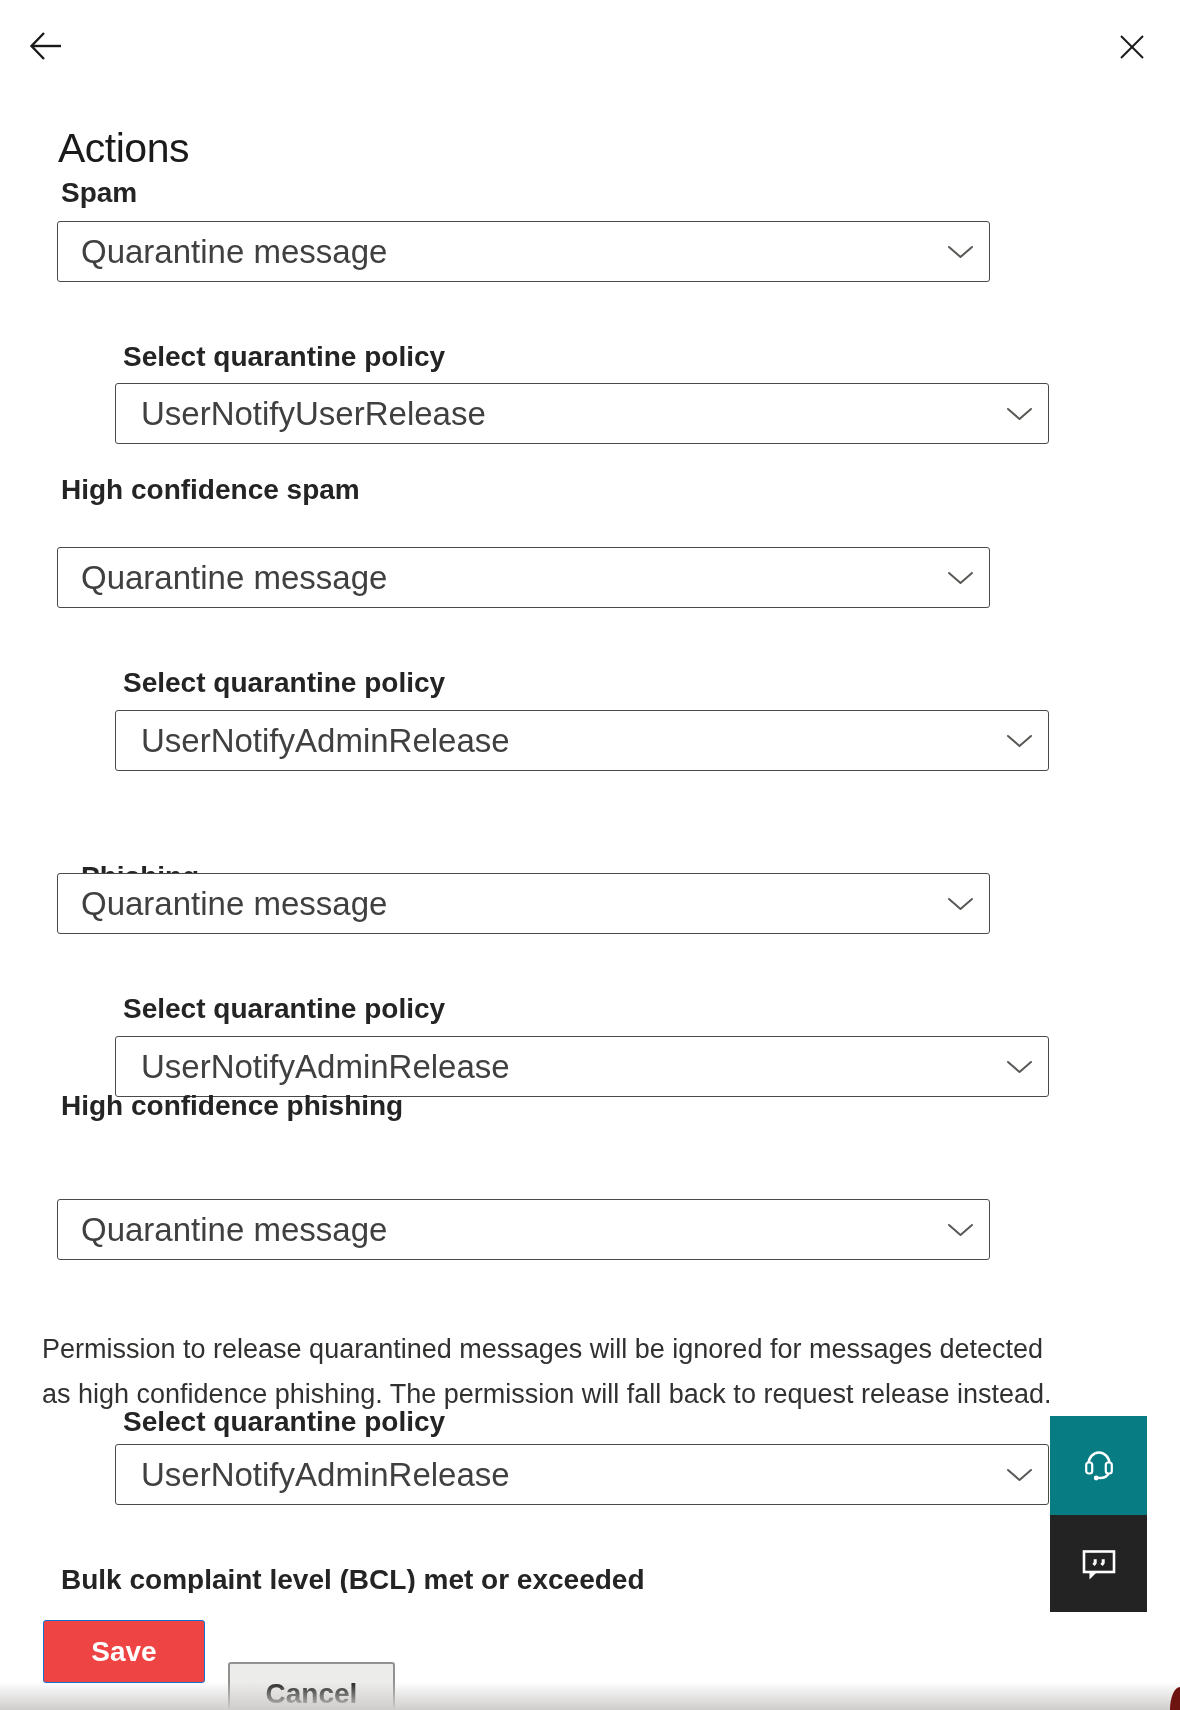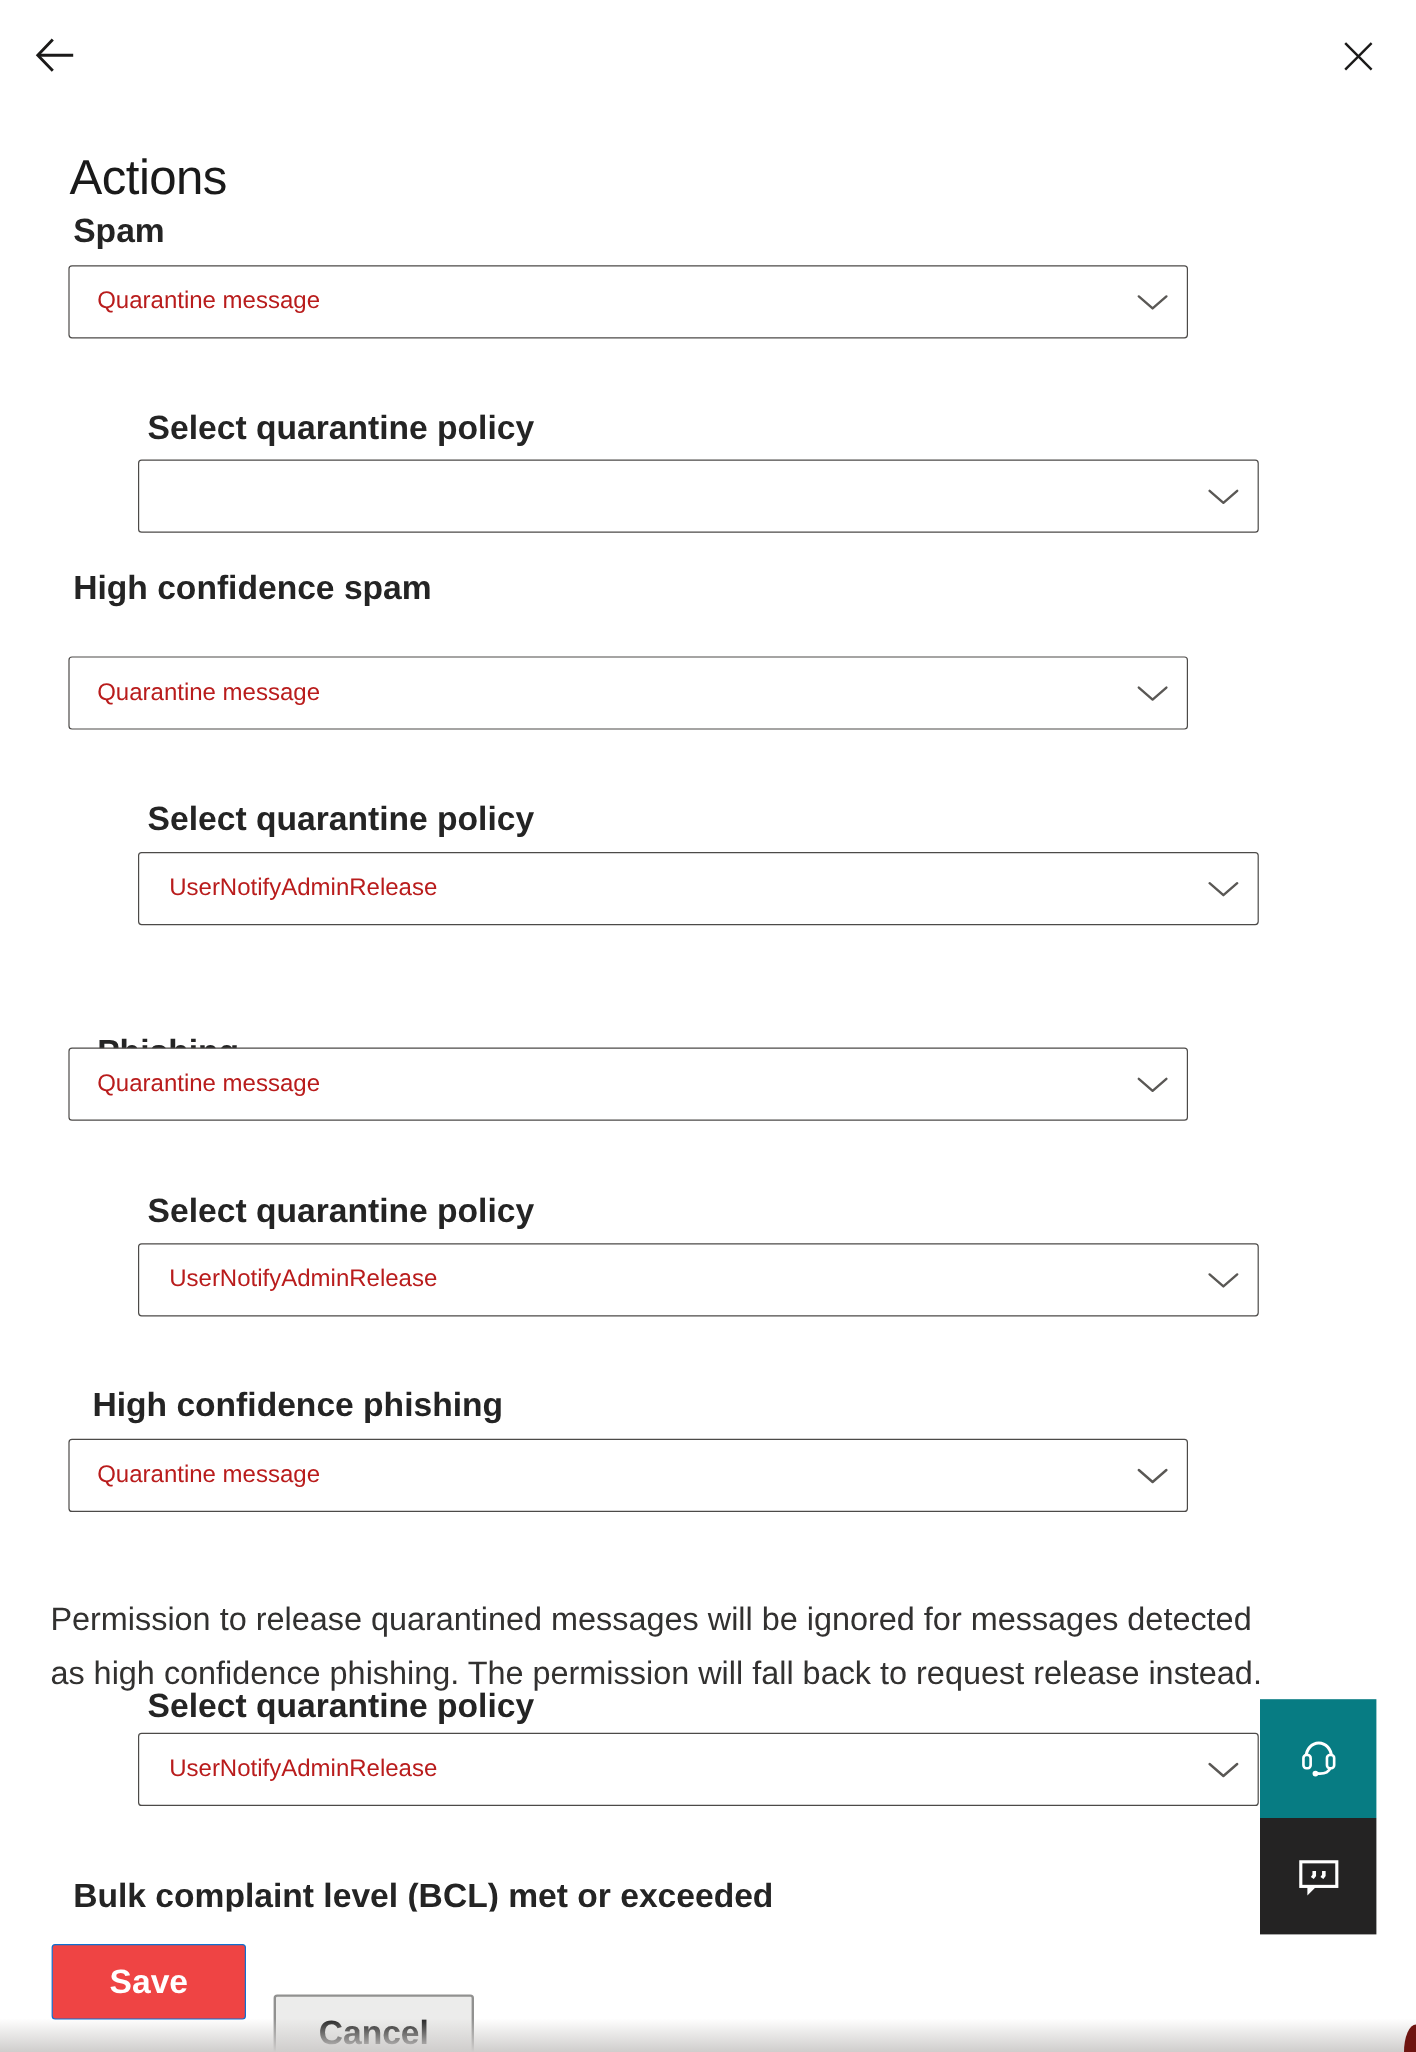--- a/index.html
+++ b/index.html
@@ -17,21 +17,21 @@
   .field-label{
     position:absolute;
     font-size:28px;font-weight:600;color:#242424;white-space:nowrap;
   }
   .select-box{
     position:absolute;height:61px;box-sizing:border-box;
     border:1.6px solid #4c4a48;border-radius:3px;background:#fff;
     display:flex;align-items:center;padding-left:23px;cursor:pointer;
   }
   .select-box.indent{padding-left:25px;}
-  .select-value{font-size:20px;color:#b91c1c;white-space:nowrap;}
+  .select-value{font-size:33px;color:#404040;white-space:nowrap;}
   .chevron{position:absolute;right:15px;top:50%;transform:translateY(-50%);}
   .note{
     position:absolute;left:42px;top:1300px;width:1020px;
     font-size:27px;line-height:45px;color:#323130;
   }
   .clipped-label{z-index:1;}
   .footer{
     position:absolute;left:0;top:1593px;width:1180px;height:117px;
     background:#ffffff;z-index:2;
   }
@@ -80,20 +80,21 @@
 <div class="field-label" style="left:61px;top:177px;">Spam</div>
 <div class="select-box" style="left:57px;top:221px;width:933px;">
   <span class="select-value">Quarantine message</span>
   <svg class="chevron" width="27" height="16" viewBox="0 0 27 16">
     <polyline points="2,3 13.5,13 25,3" fill="none" stroke="#5a5855" stroke-width="2" stroke-linecap="round" stroke-linejoin="round"></polyline>
   </svg>
 </div>
 
 <div class="field-label" style="left:123px;top:341px;">Select quarantine policy</div>
 <div class="select-box indent" style="left:115px;top:383px;width:934px;">
+  <span class="select-value">UserNotifyUserRelease</span>
   <svg class="chevron" width="27" height="16" viewBox="0 0 27 16">
     <polyline points="2,3 13.5,13 25,3" fill="none" stroke="#5a5855" stroke-width="2" stroke-linecap="round" stroke-linejoin="round"></polyline>
   </svg>
 </div>
 
 <div class="field-label" style="left:61px;top:474px;">High confidence spam</div>
 <div class="select-box" style="left:57px;top:547px;width:933px;">
   <span class="select-value">Quarantine message</span>
   <svg class="chevron" width="27" height="16" viewBox="0 0 27 16">
     <polyline points="2,3 13.5,13 25,3" fill="none" stroke="#5a5855" stroke-width="2" stroke-linecap="round" stroke-linejoin="round"></polyline>
@@ -117,21 +118,21 @@
 </div>
 
 <div class="field-label" style="left:123px;top:993px;">Select quarantine policy</div>
 <div class="select-box indent" style="left:115px;top:1036px;width:934px;">
   <span class="select-value">UserNotifyAdminRelease</span>
   <svg class="chevron" width="27" height="16" viewBox="0 0 27 16">
     <polyline points="2,3 13.5,13 25,3" fill="none" stroke="#5a5855" stroke-width="2" stroke-linecap="round" stroke-linejoin="round"></polyline>
   </svg>
 </div>
 
-<div class="field-label" style="left:61px;top:1155px;margin-left:16px;">High confidence phishing</div>
+<div class="field-label" style="left:61px;top:1090px;">High confidence phishing</div>
 <div class="select-box" style="left:57px;top:1199px;width:933px;">
   <span class="select-value">Quarantine message</span>
   <svg class="chevron" width="27" height="16" viewBox="0 0 27 16">
     <polyline points="2,3 13.5,13 25,3" fill="none" stroke="#5a5855" stroke-width="2" stroke-linecap="round" stroke-linejoin="round"></polyline>
   </svg>
 </div>
 
 <p class="note">Permission to release quarantined messages will be ignored for messages detected as high confidence phishing. The permission will fall back to request release instead.</p>
 
 <div class="field-label" style="left:123px;top:1406px;">Select quarantine policy</div>

